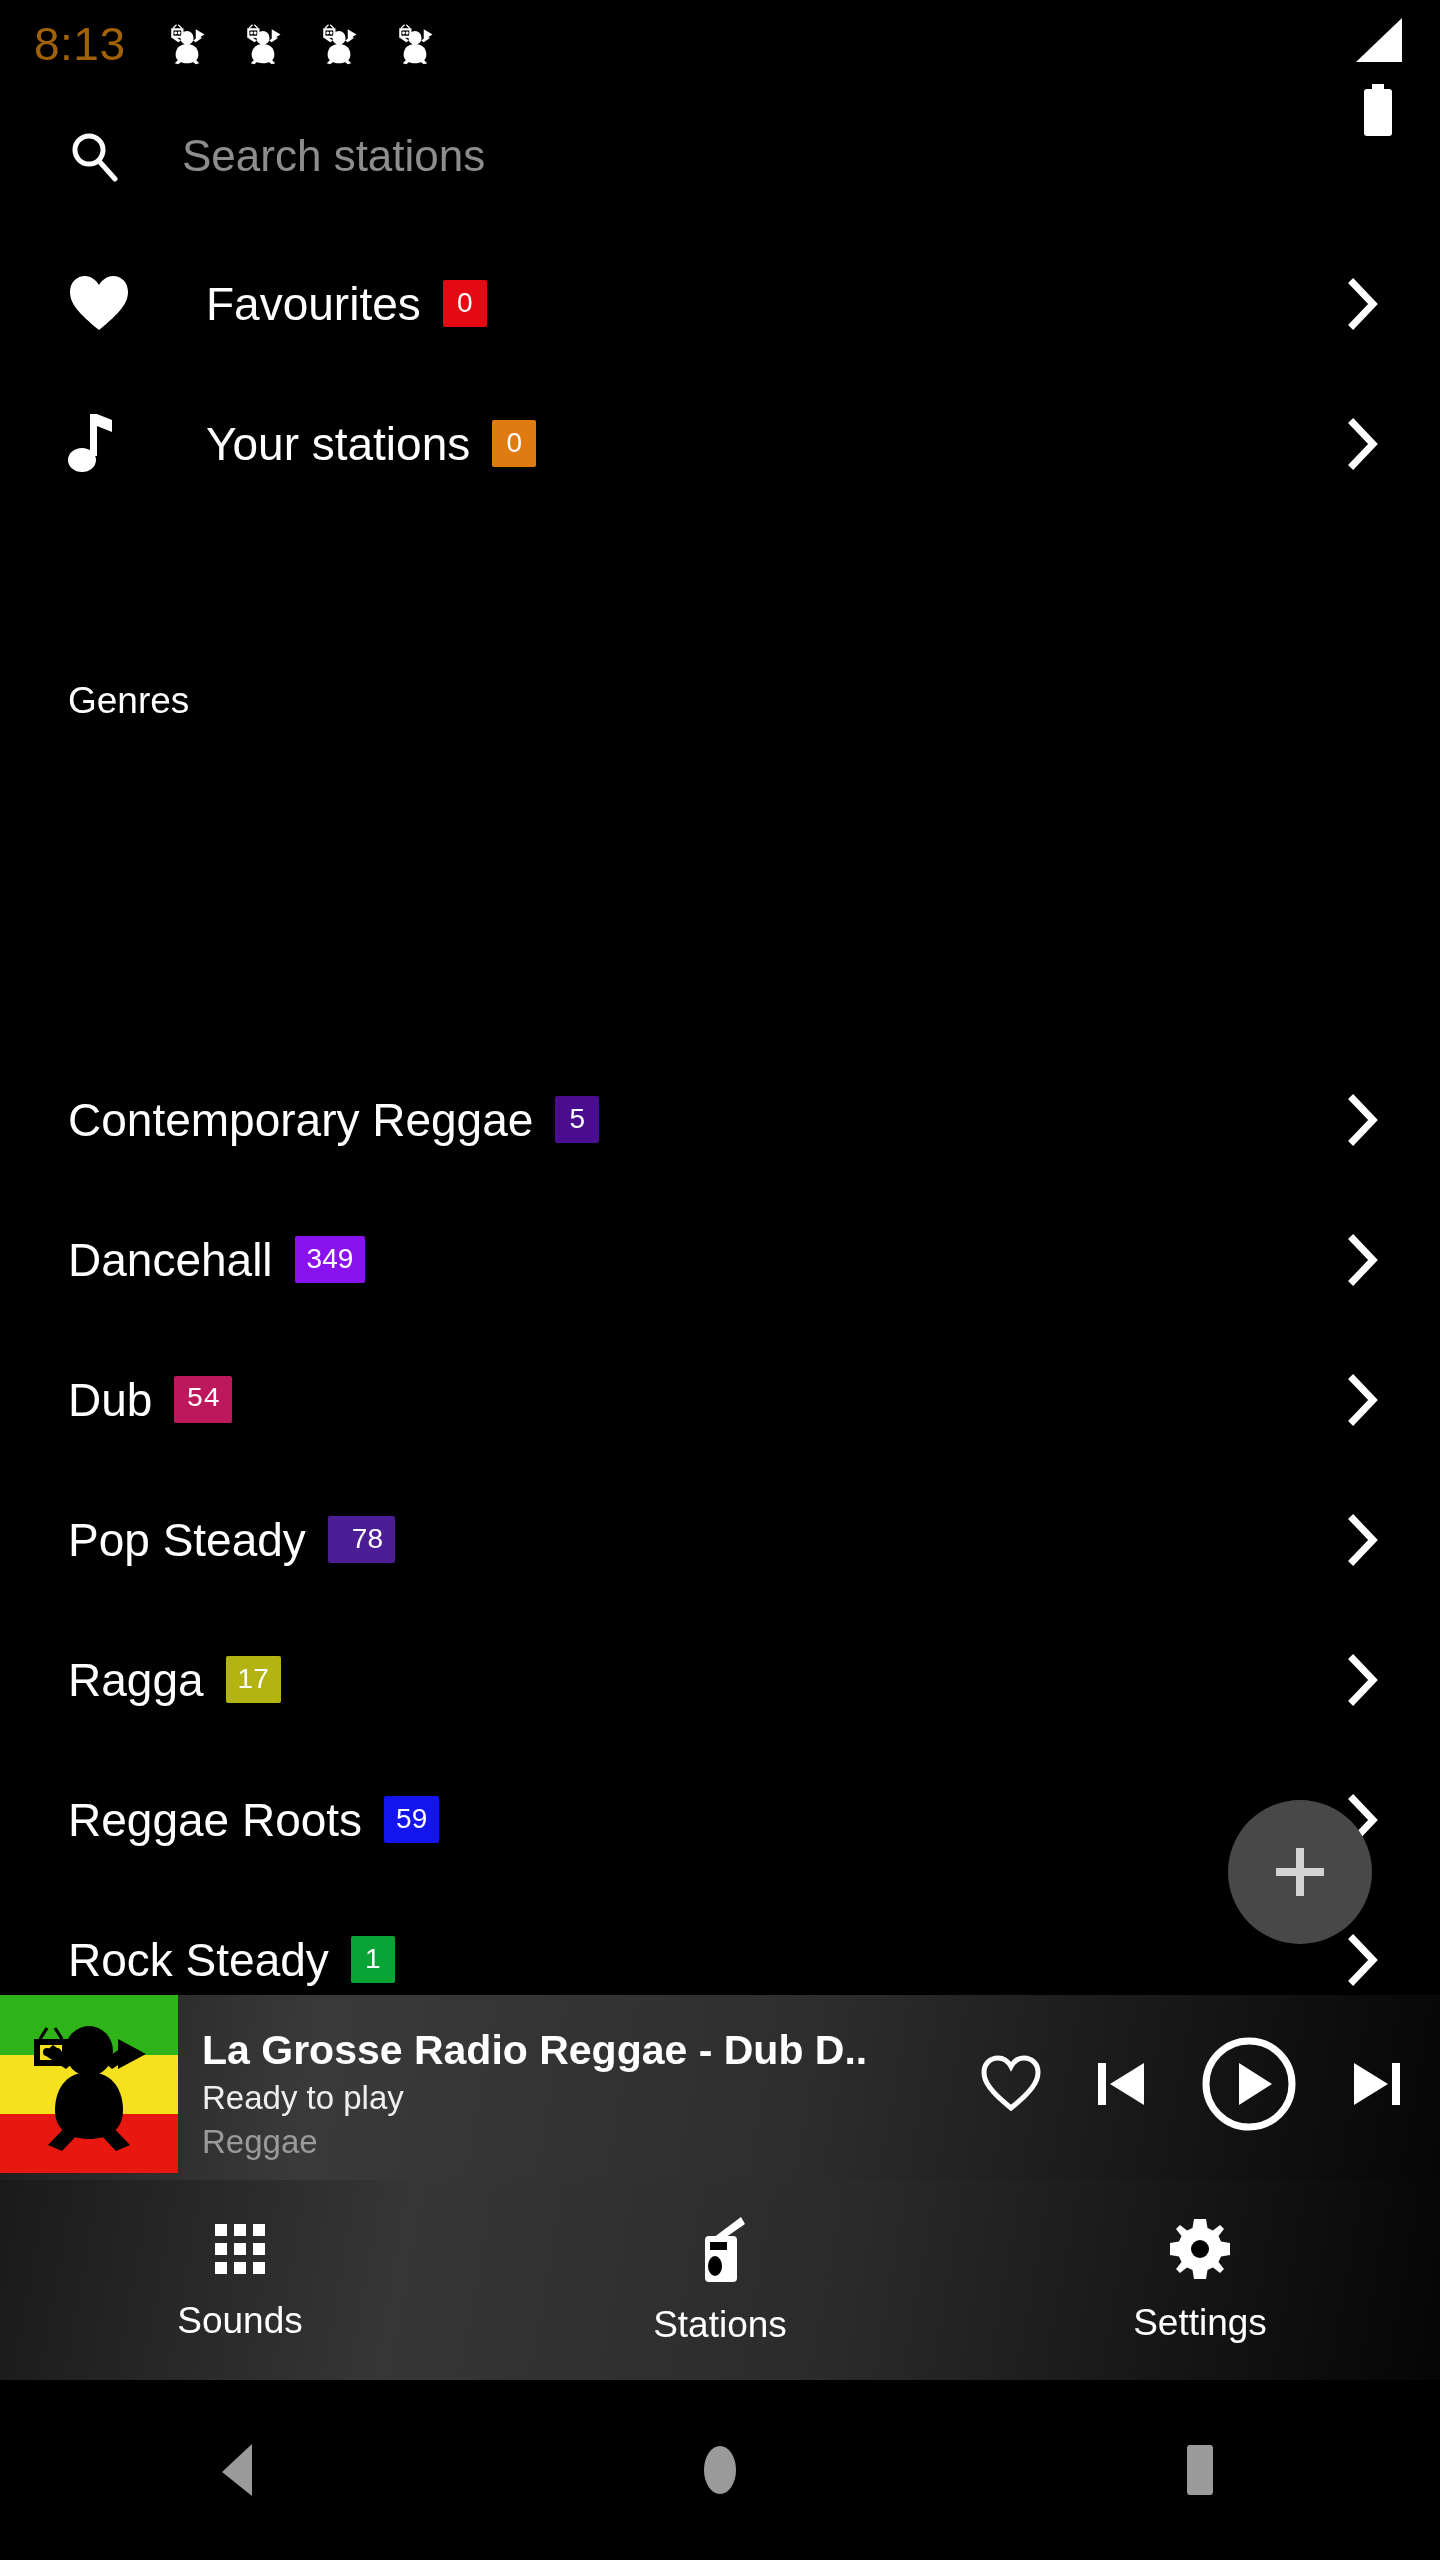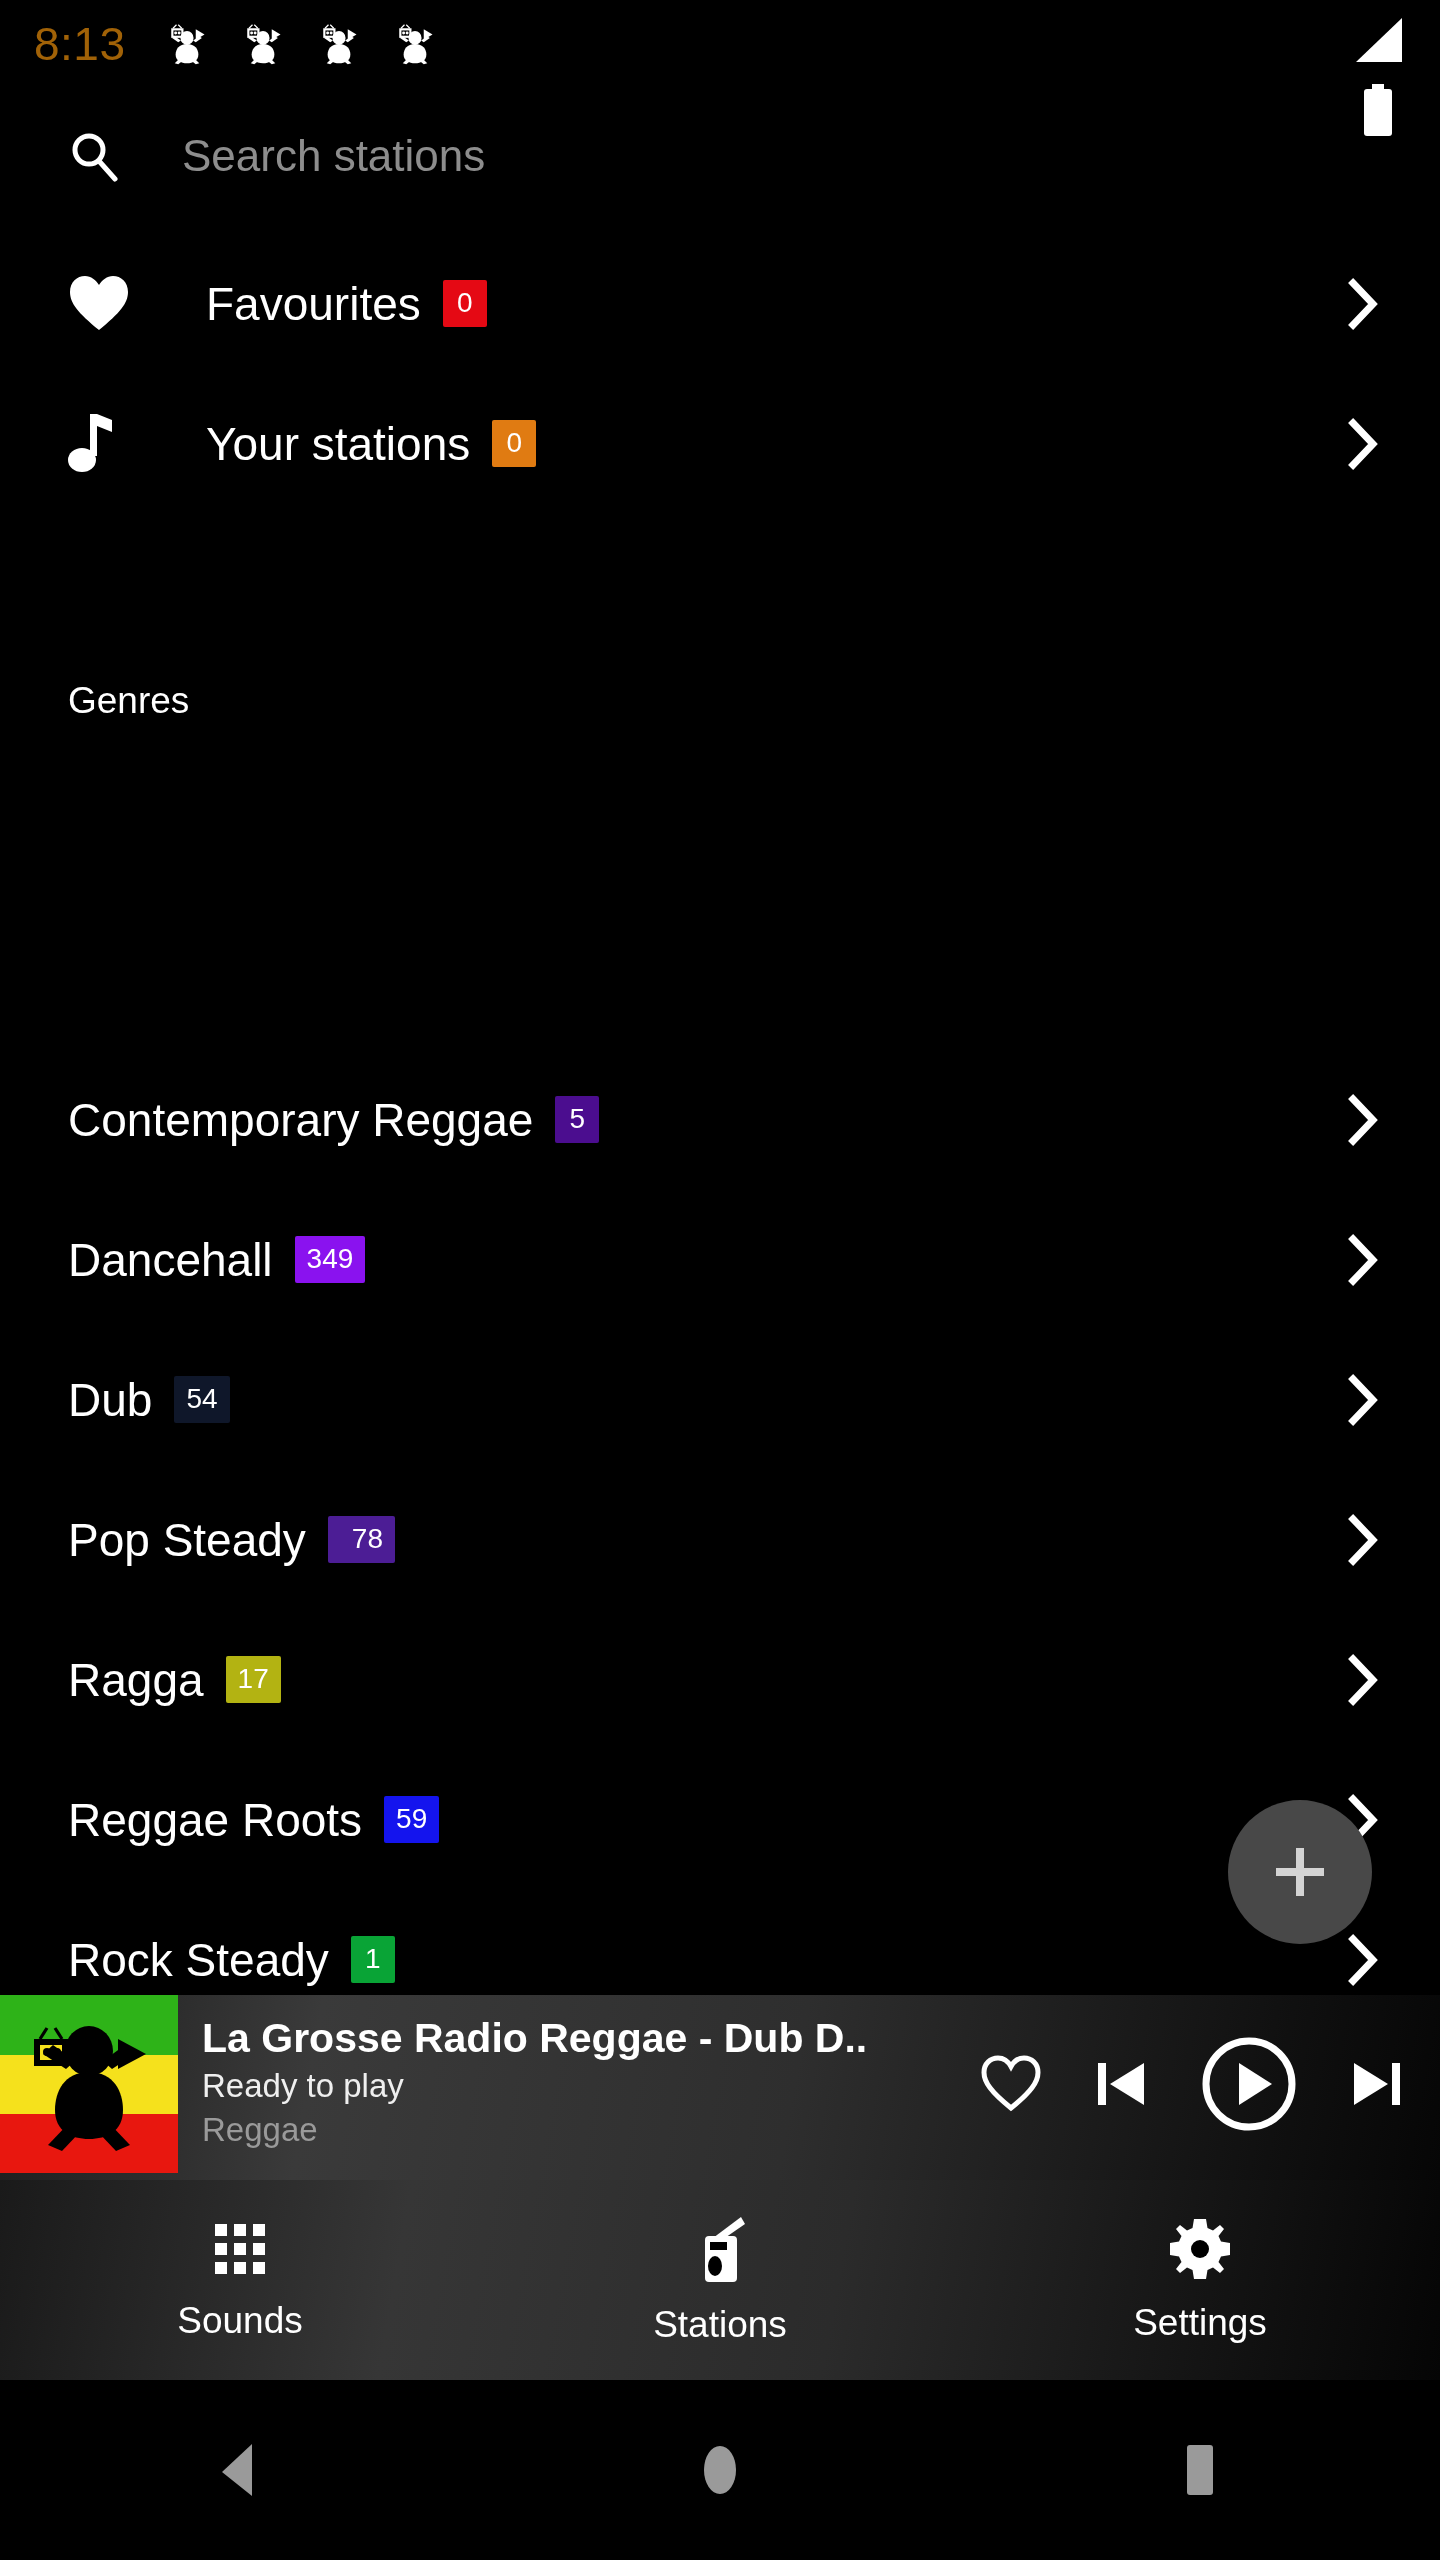--- a/index.html
+++ b/index.html
@@ -78,21 +78,21 @@
   .player {
     position:absolute; left:0; top:1995px; width:1440px; height:185px;
     background:linear-gradient(100deg,#1d1d1d 0%,#3a3a3a 22%,#2e2e2e 55%,#101010 88%,#060606 100%);
     display:flex; align-items:flex-start;
   }
   .art { width:178px; height:178px; flex:0 0 178px; position:relative; overflow:hidden; }
   .art-g { position:absolute; left:0; top:0; width:178px; height:60px; background:#2eb318; }
   .art-y { position:absolute; left:0; top:60px; width:178px; height:59px; background:#f5e11c; }
   .art-r { position:absolute; left:0; top:119px; width:178px; height:59px; background:#e8170f; }
   .art svg { position:absolute; left:0; top:0; }
-  .track-meta { margin-left:24px; padding-top:22px; min-width:0; }
+  .track-meta { margin-left:24px; padding-top:34px; min-width:0; }
   .track-title {
     color:#fff; font-size:41px; font-weight:bold; white-space:nowrap;
     line-height:1.06;
   }
   .track-status { color:#efefef; font-size:33px; margin-top:9px; line-height:1.05; }
   .track-genre { color:#9a9a9a; font-size:33px; margin-top:9px; line-height:1.05; }
   .player-controls {
     margin-left:auto; display:flex; align-items:center; gap:50px;
     padding-right:34px; height:178px;
   }
@@ -255,21 +255,21 @@
       <div class="row-label">
         <span>Dancehall</span><span class="badge" style="background: rgb(138, 18, 239);">349</span>
       </div>
       <svg class="chev" viewBox="0 0 34 54">
         <polyline points="7,6 27,27 7,48" fill="none" stroke="#fff" stroke-width="7" stroke-linecap="square"></polyline>
       </svg>
     </div>
 
     <div class="row genre-row">
       <div class="row-label">
-        <span>Dub</span><span class="badge" style="background: #0f172a;">54</span>
+        <span>Dub</span><span class="badge" style="background: #be185d; font-family: Liberation Mono, monospace;">54</span>
       </div>
       <svg class="chev" viewBox="0 0 34 54">
         <polyline points="7,6 27,27 7,48" fill="none" stroke="#fff" stroke-width="7" stroke-linecap="square"></polyline>
       </svg>
     </div>
 
     <div class="row genre-row">
       <div class="row-label">
         <span>Pop Steady</span><span class="badge" style="background: #4c1d95; padding-left: 24px;">78</span>
       </div>

